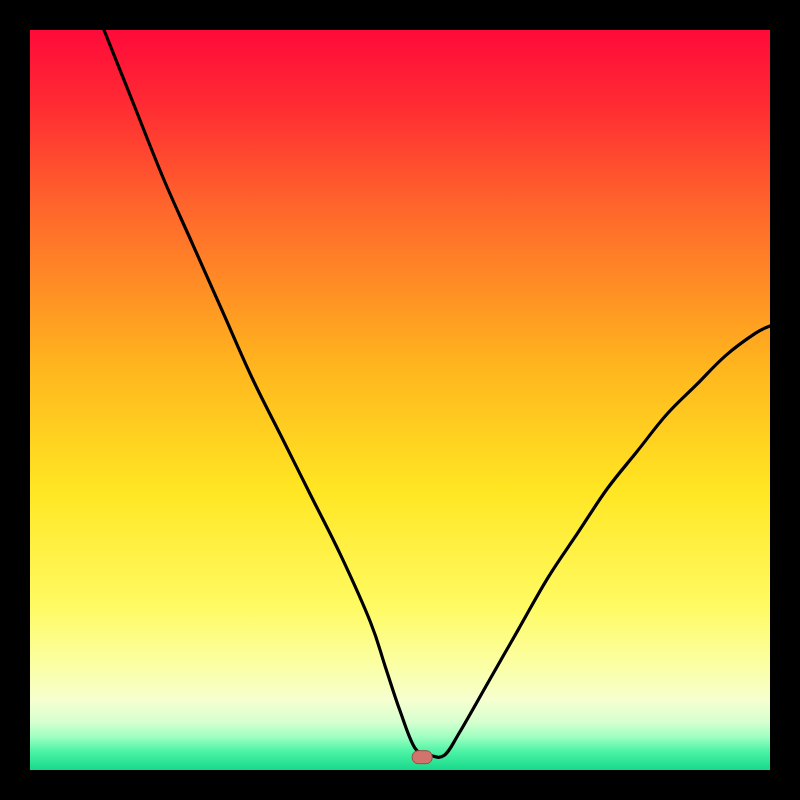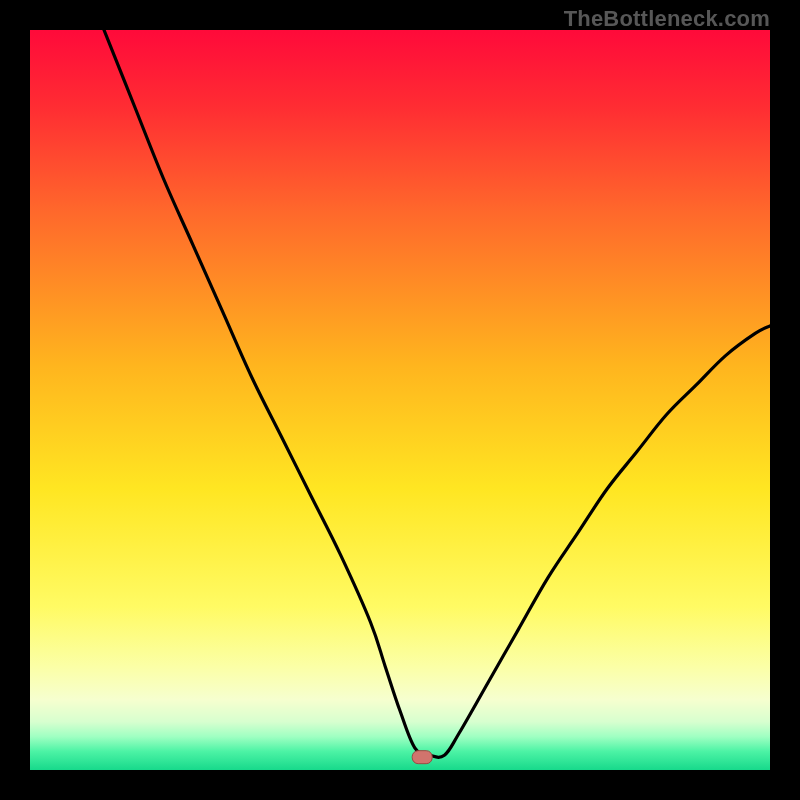--- a/index.html
+++ b/index.html
@@ -32,21 +32,20 @@
     font-weight: 600;
     color: #575757;
     letter-spacing: 0.2px;
   }
   svg { display: block; }
 </style>
 </head>
 <body>
 
 <div class="frame">
-  <div class="watermark">TheBottleneck.com</div>
 
   <div class="plot-area">
     <svg id="chart-svg" width="740" height="740" viewBox="0 0 740 740">
       <defs>
         <linearGradient id="bg-grad" x1="0" y1="0" x2="0" y2="1">
             <stop offset="0%" stop-color="#ff0a3a"></stop>
             <stop offset="10%" stop-color="#ff2b33"></stop>
             <stop offset="25%" stop-color="#ff6a2b"></stop>
             <stop offset="45%" stop-color="#ffb41e"></stop>
             <stop offset="62%" stop-color="#ffe622"></stop>

